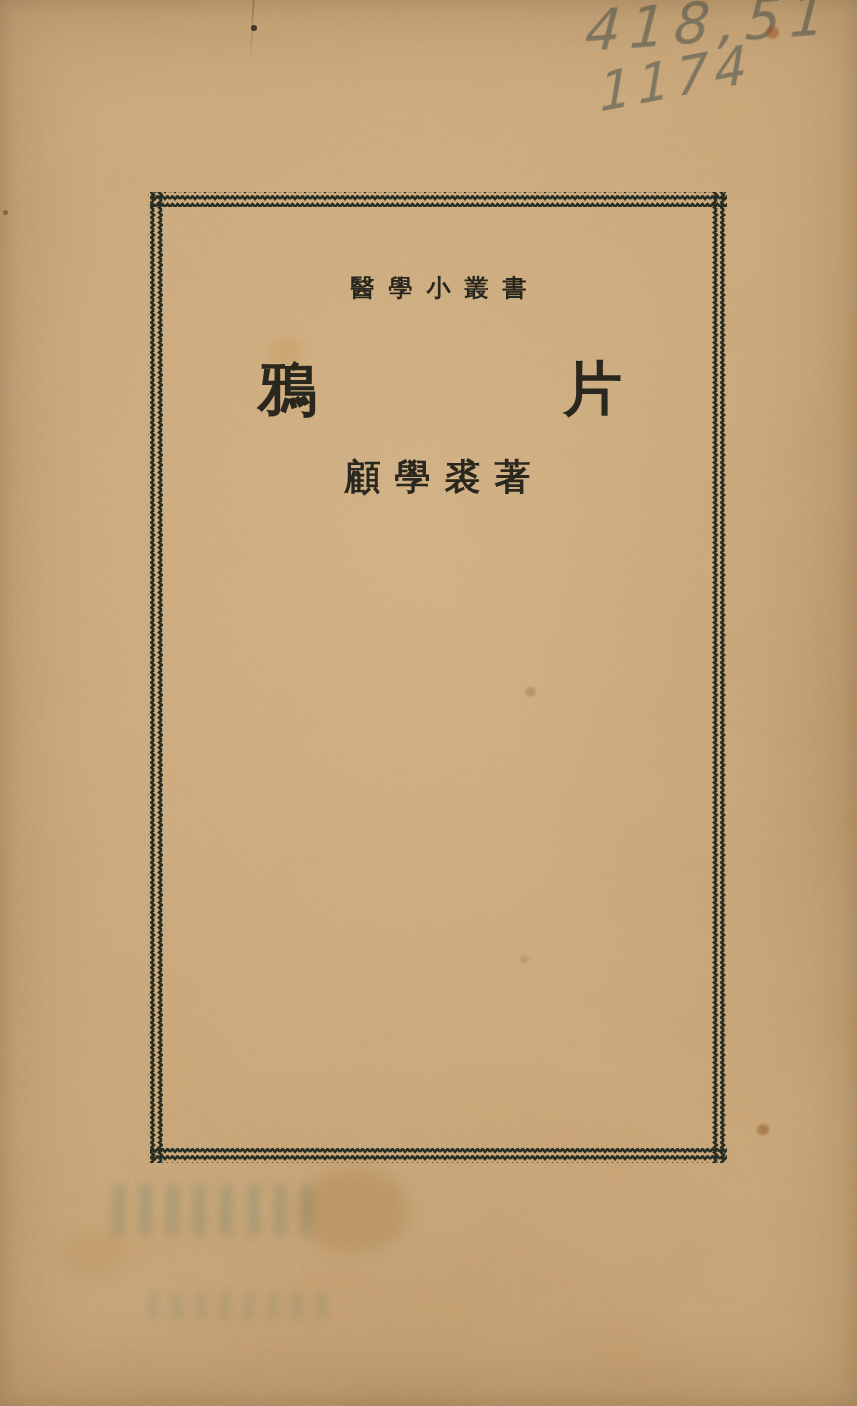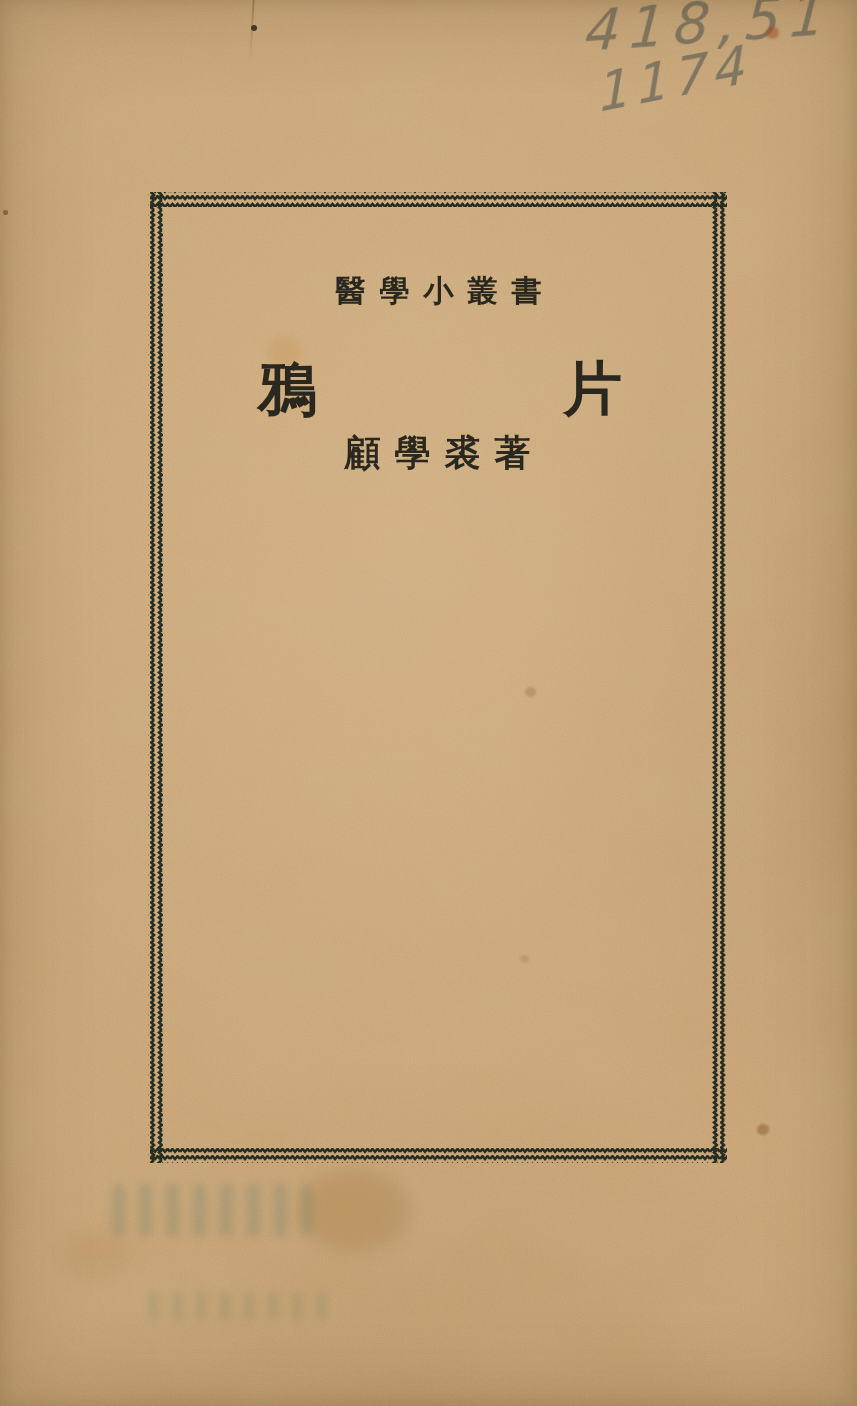--- a/index.html
+++ b/index.html
@@ -24,24 +24,24 @@
   .pencil{
     position:absolute;color:var(--pencil);opacity:.85;
     font-family:"DejaVu Sans", sans-serif;font-style:italic;font-weight:300;
     filter:blur(.4px);white-space:nowrap;
   }
   .pencil.l1{left:585px;top:-10px;font-size:56px;letter-spacing:9px;transform:rotate(-4deg) skewX(-8deg);}
   .pencil.l2{left:598px;top:48px;font-size:52px;letter-spacing:6px;transform:rotate(-11deg) skewX(-10deg);}
 
   
   .printed{position:absolute;left:150px;width:577px;color:var(--ink);text-align:center;white-space:nowrap;}
-  .series{top:276px;font-size:30px;font-weight:700;letter-spacing:14px;padding-left:14px;line-height:1;}
+  .series{top:276px;font-size:24px;font-weight:700;letter-spacing:14px;padding-left:14px;line-height:1;}
   .titlerow{top:359px;display:flex;justify-content:space-between;padding:0 105px 0 108px;line-height:1;}
   .titlerow span{font-size:59px;font-weight:700;}
-  .author{top:434px;font-size:36px;font-weight:700;letter-spacing:14px;padding-left:12px;line-height:1;}
+  .author{top:462px;font-size:36px;font-weight:700;letter-spacing:14px;padding-left:12px;line-height:1;font-family:Liberation Mono, monospace;}
   .publisher{top:1040px;font-size:39px;font-weight:700;letter-spacing:5px;line-height:1;padding-right:6px;}
 
   
   .dot{position:absolute;border-radius:50%;}
   .ink-dot{left:251px;top:25px;width:6px;height:6px;background:#42392b;}
   .speck-a{left:3px;top:210px;width:5px;height:5px;background:#6b5638;opacity:.7;}
   .crease{position:absolute;left:251px;top:0;width:2px;height:62px;background:linear-gradient(rgba(110,82,50,.4),rgba(110,82,50,0));transform:rotate(3deg);}
   .stain{position:absolute;border-radius:50%;pointer-events:none;}
   .stain.s1{left:766px;top:26px;width:13px;height:13px;background:#a4562a;opacity:.55;filter:blur(1px);}
   .stain.s2{left:268px;top:336px;width:34px;height:30px;background:#c08b3f;opacity:.22;filter:blur(4px);}

